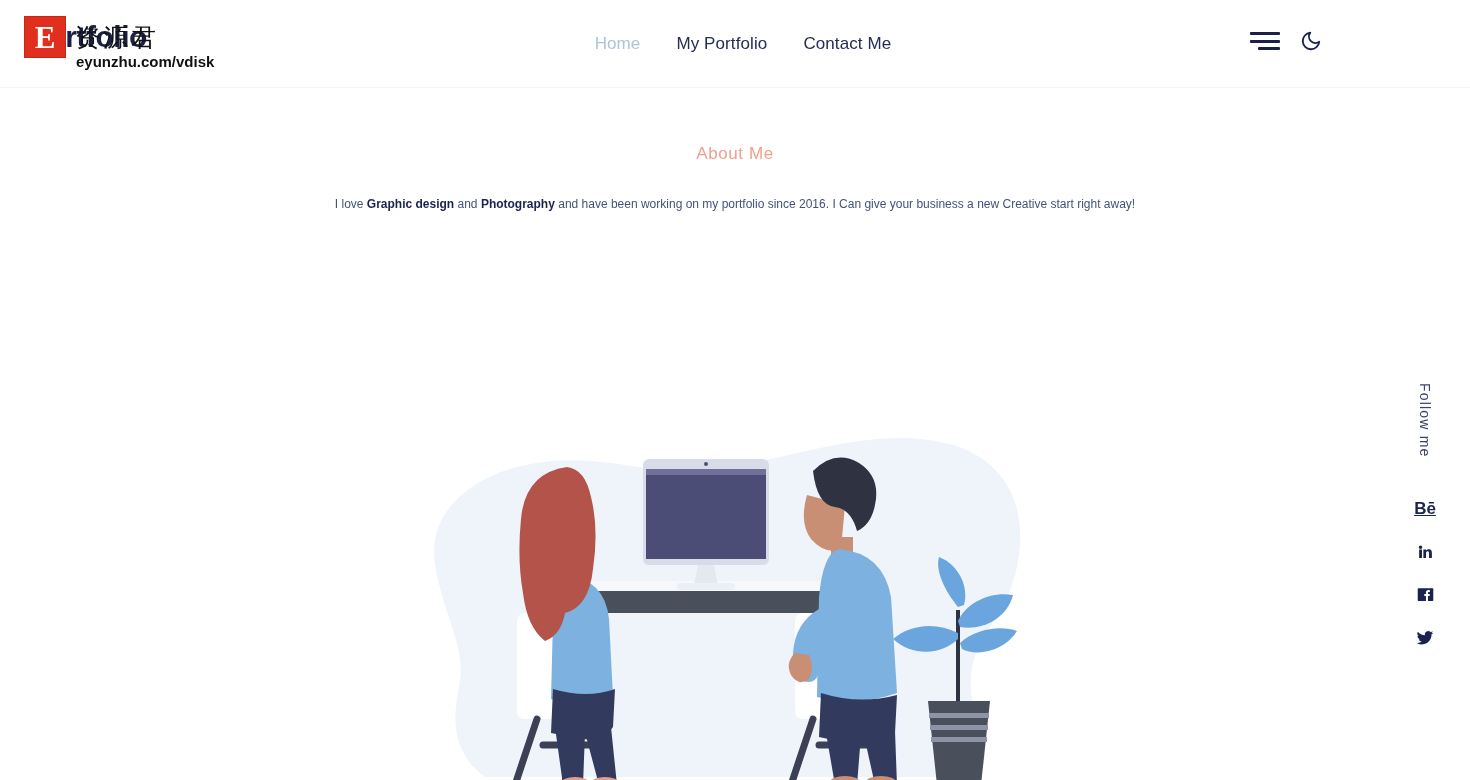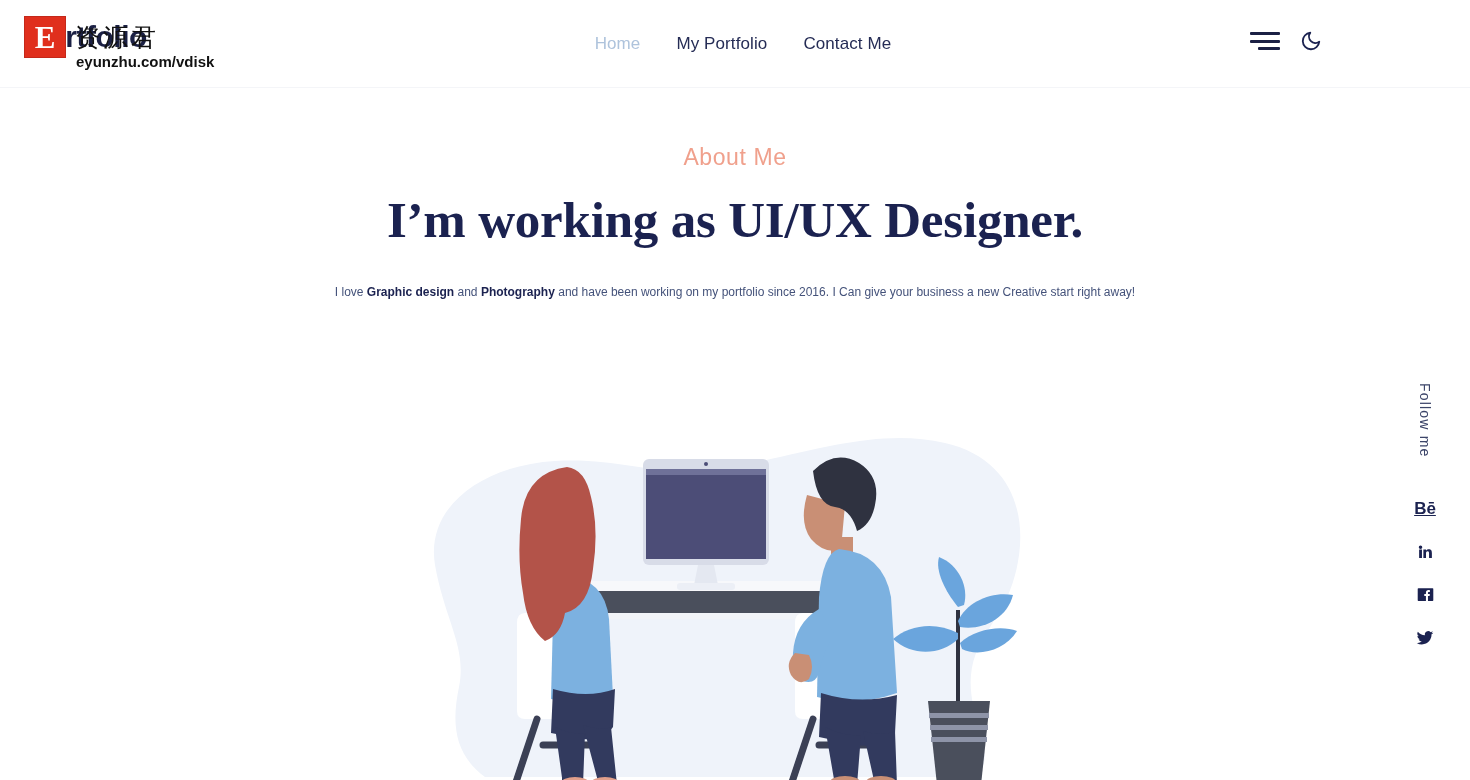--- a/index.html
+++ b/index.html
@@ -70,21 +70,21 @@
     background:#1b2044; border-radius:1px;
   }
   .hamburger span:nth-child(1){ width:30px; }
   .hamburger span:nth-child(2){ width:30px; }
   .hamburger span:nth-child(3){ width:22px; margin-left:8px; }
   .moon-btn { cursor:pointer; line-height:0; }
 
   
   .hero { position:relative; text-align:center; padding-top:56px; }
   .eyebrow {
-    font-size:23px;
+    font-size:17px;
     color:#f0a08c;
     letter-spacing:.6px;
     margin-bottom:18px;
   }
   .headline {
     font-family:"Liberation Serif", serif;
     font-weight:700;
     font-size:51px;
     line-height:63px;
     color:#1b2250;
@@ -202,21 +202,20 @@
         <path d="M21 12.79A9 9 0 1 1 11.21 3 7 7 0 0 0 21 12.79z"></path>
       </svg>
     </div>
   </div>
 </div>
 
 <section class="hero">
   <div class="eyebrow">About Me</div>
 
   <h1 class="headline">
-    <div>I’m working as UI/UX Designer.</div>
   </h1>
 
   <p class="lede">
     <span>I love </span><b>Graphic design</b><span> and </span><b>Photography</b><span> and have been working on my portfolio since 2016. I Can give your business a new Creative start right away!</span>
   </p>
 </section>
 
 <div class="social-rail">
   <div class="follow-label">Follow me</div>
 

